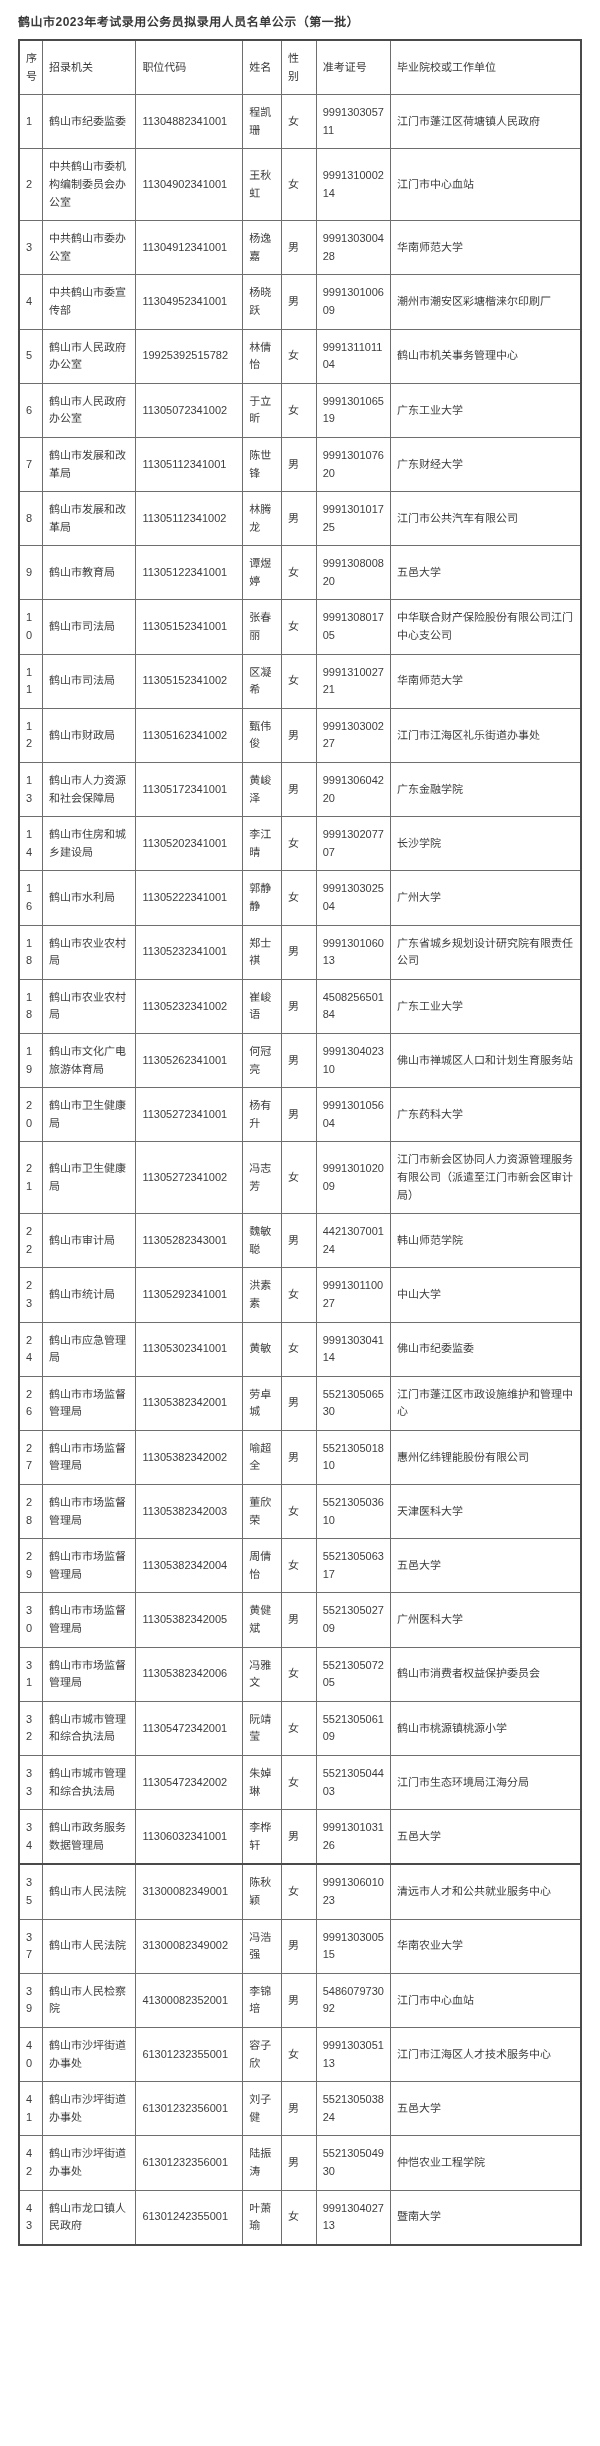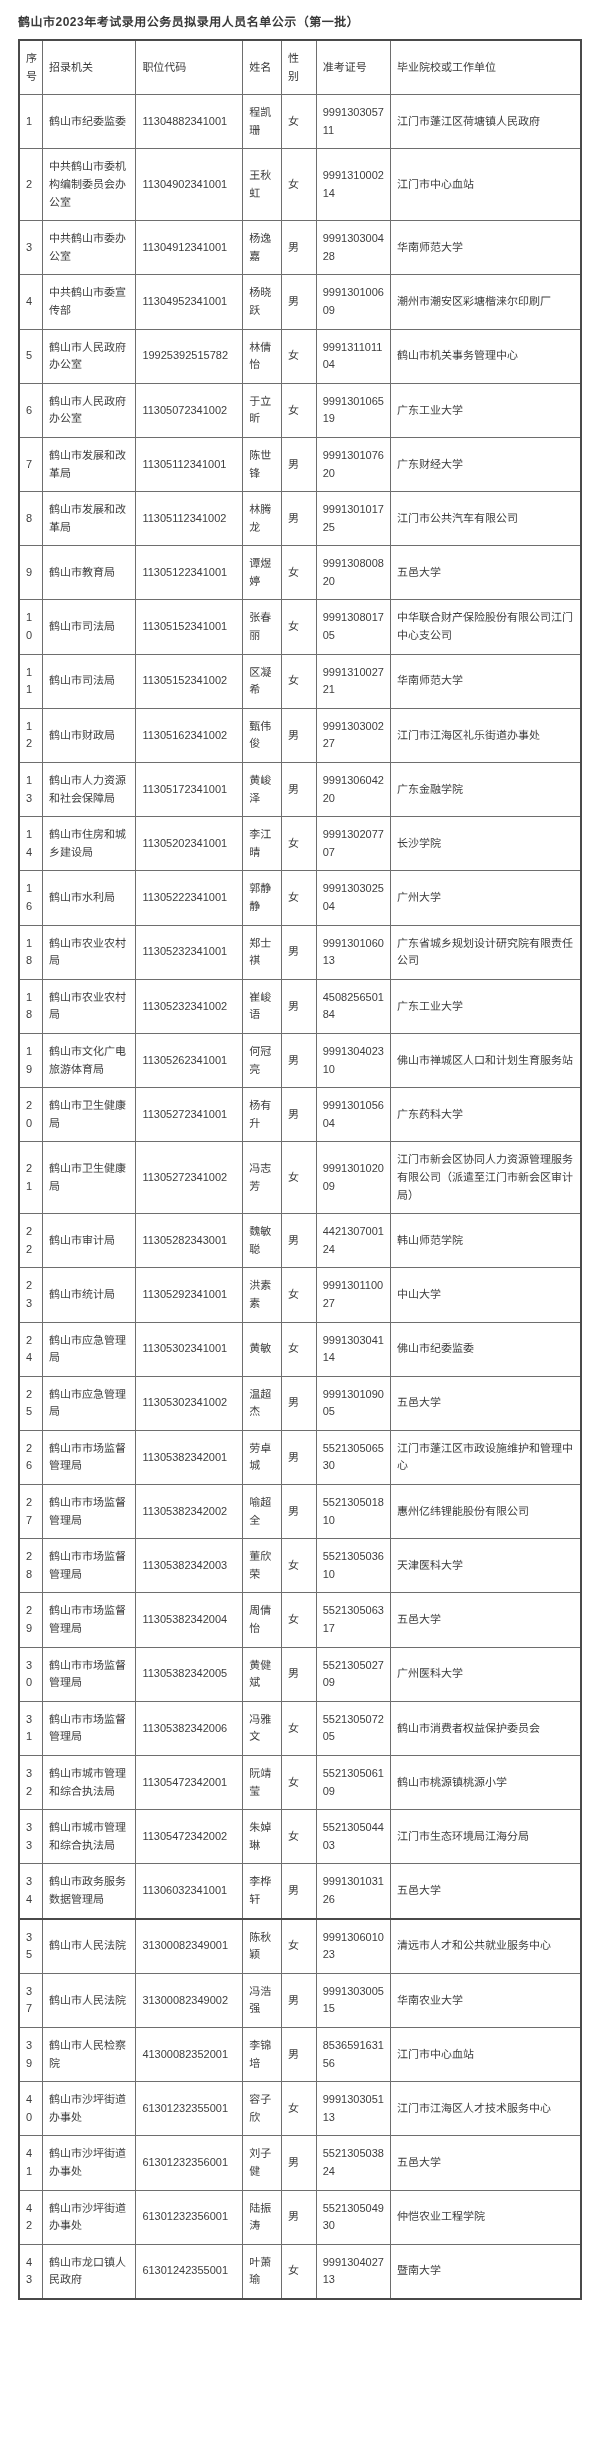--- a/index.html
+++ b/index.html
@@ -287,29 +287,20 @@
         <tr>
           <td>24</td>
           <td>鹤山市应急管理局</td>
           <td>11305302341001</td>
           <td>黄敏</td>
           <td>女</td>
           <td>999130304114</td>
           <td>佛山市纪委监委</td>
         </tr>
         <tr>
-          <td>25</td>
-          <td>鹤山市应急管理局</td>
-          <td>11305302341002</td>
-          <td>温超杰</td>
-          <td>男</td>
-          <td>999130109005</td>
-          <td>五邑大学</td>
-        </tr>
-        <tr>
           <td>26</td>
           <td>鹤山市市场监督管理局</td>
           <td>11305382342001</td>
           <td>劳卓城</td>
           <td>男</td>
           <td>552130506530</td>
           <td>江门市蓬江区市政设施维护和管理中心</td>
         </tr>
         <tr>
           <td>27</td>
@@ -400,21 +391,21 @@
           <td>男</td>
           <td>999130300515</td>
           <td>华南农业大学</td>
         </tr>
         <tr>
           <td>39</td>
           <td>鹤山市人民检察院</td>
           <td>41300082352001</td>
           <td>李锦培</td>
           <td>男</td>
-          <td>853659163156</td>
+          <td>548607973092</td>
           <td>江门市中心血站</td>
         </tr>
         <tr>
           <td>40</td>
           <td>鹤山市沙坪街道办事处</td>
           <td>61301232355001</td>
           <td>容子欣</td>
           <td>女</td>
           <td>999130305113</td>
           <td>江门市江海区人才技术服务中心</td>

